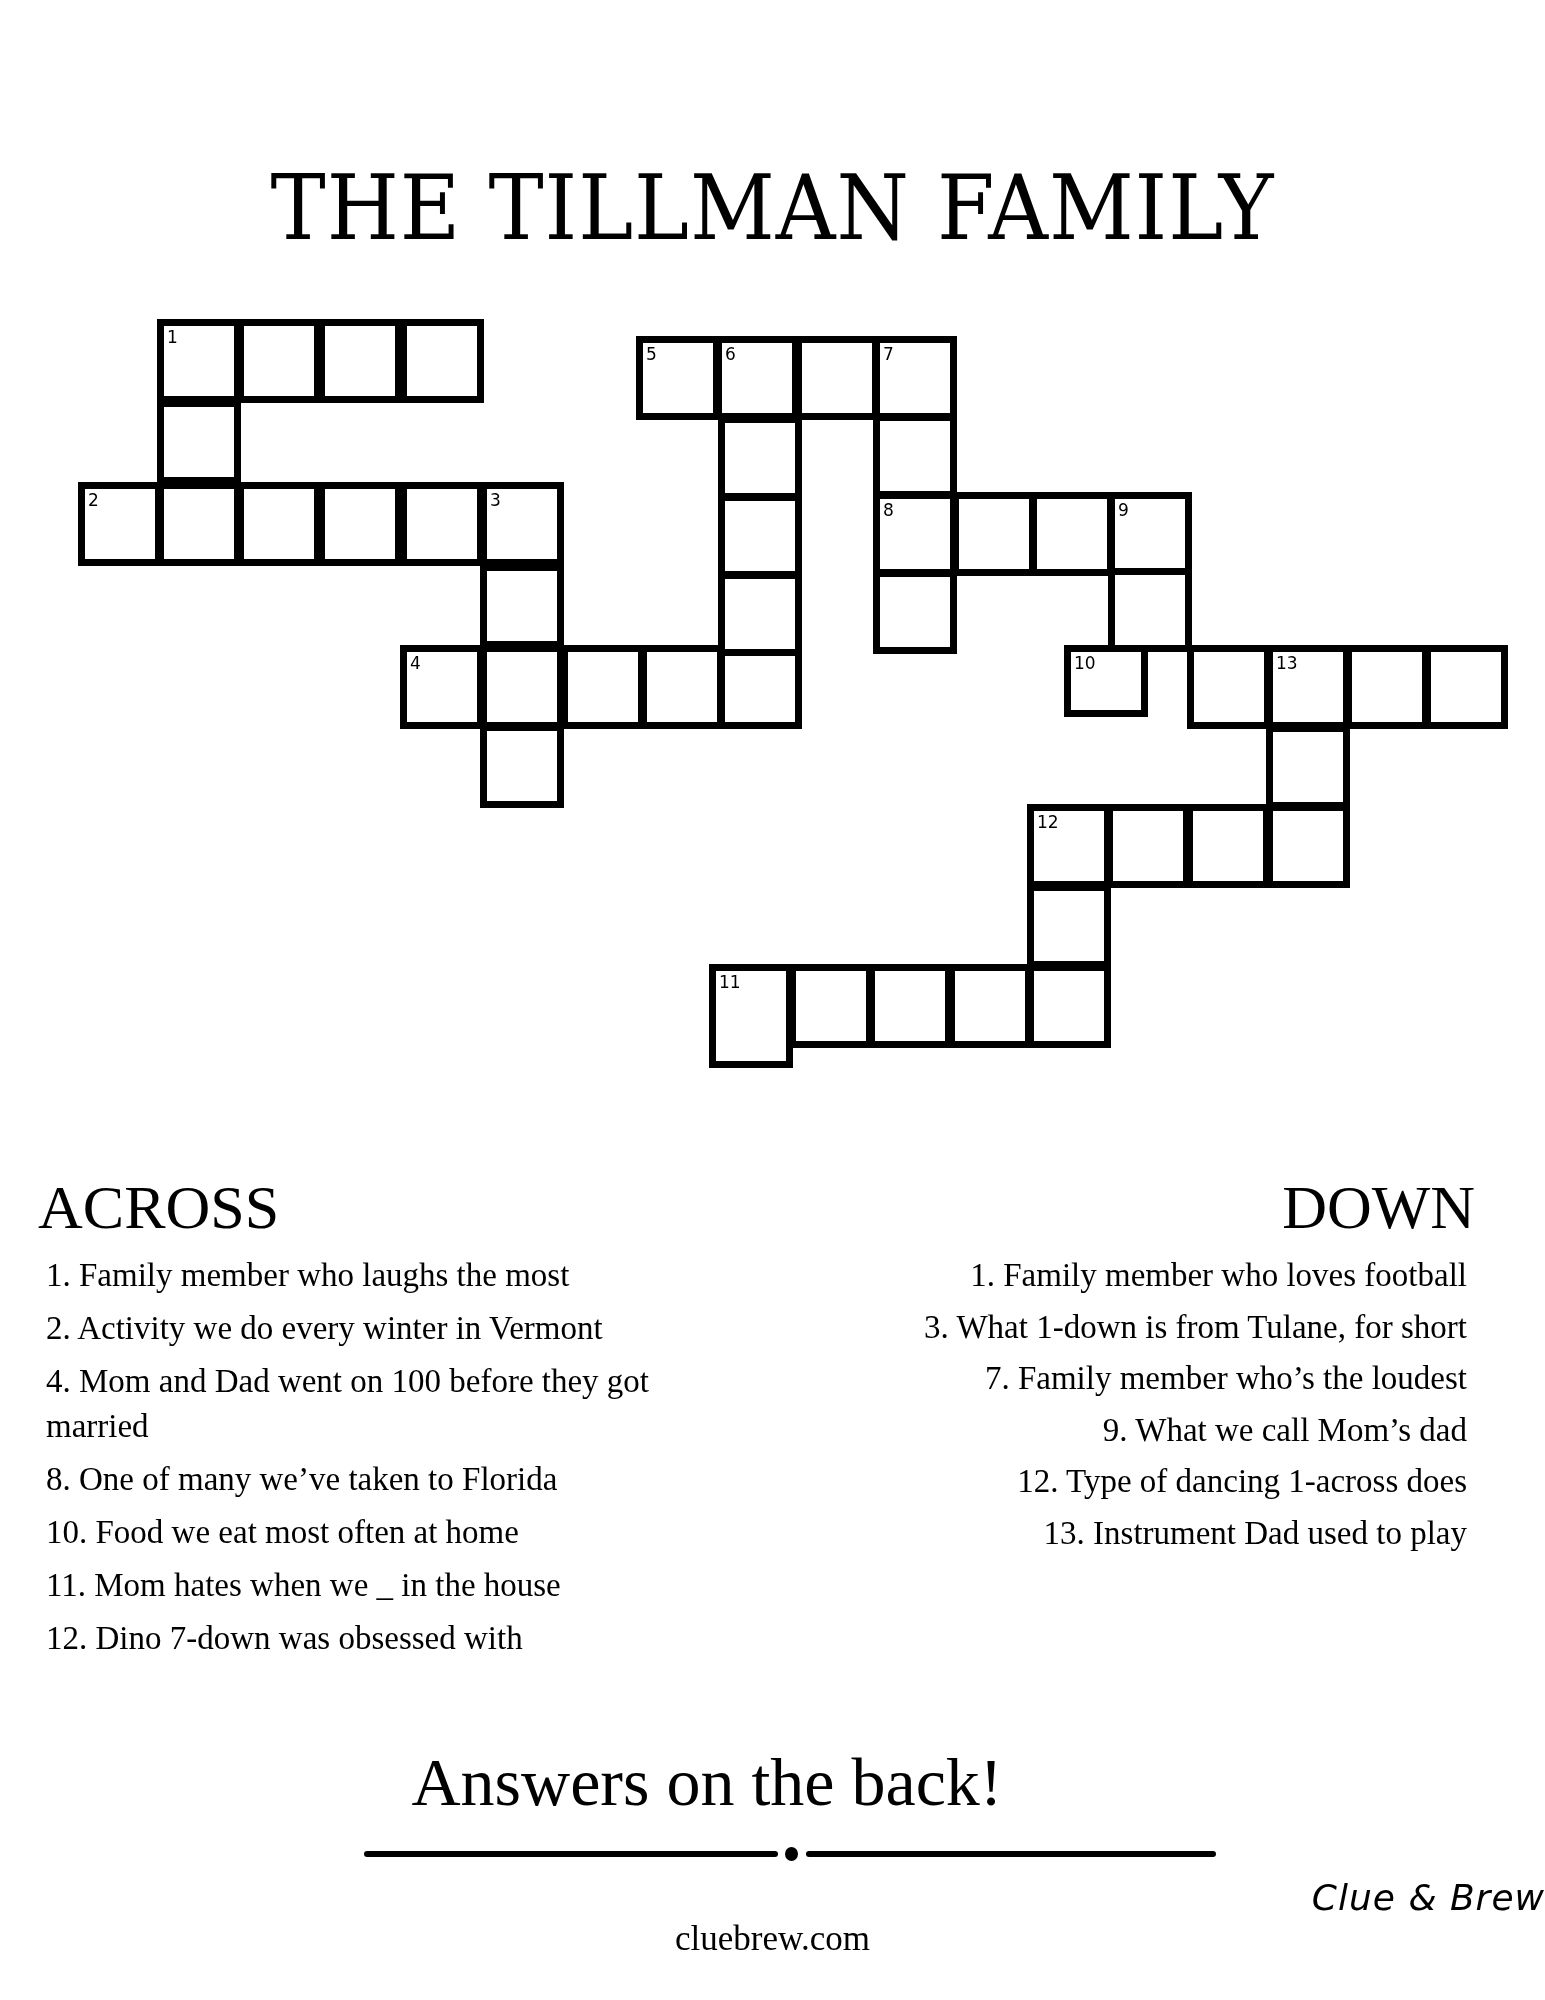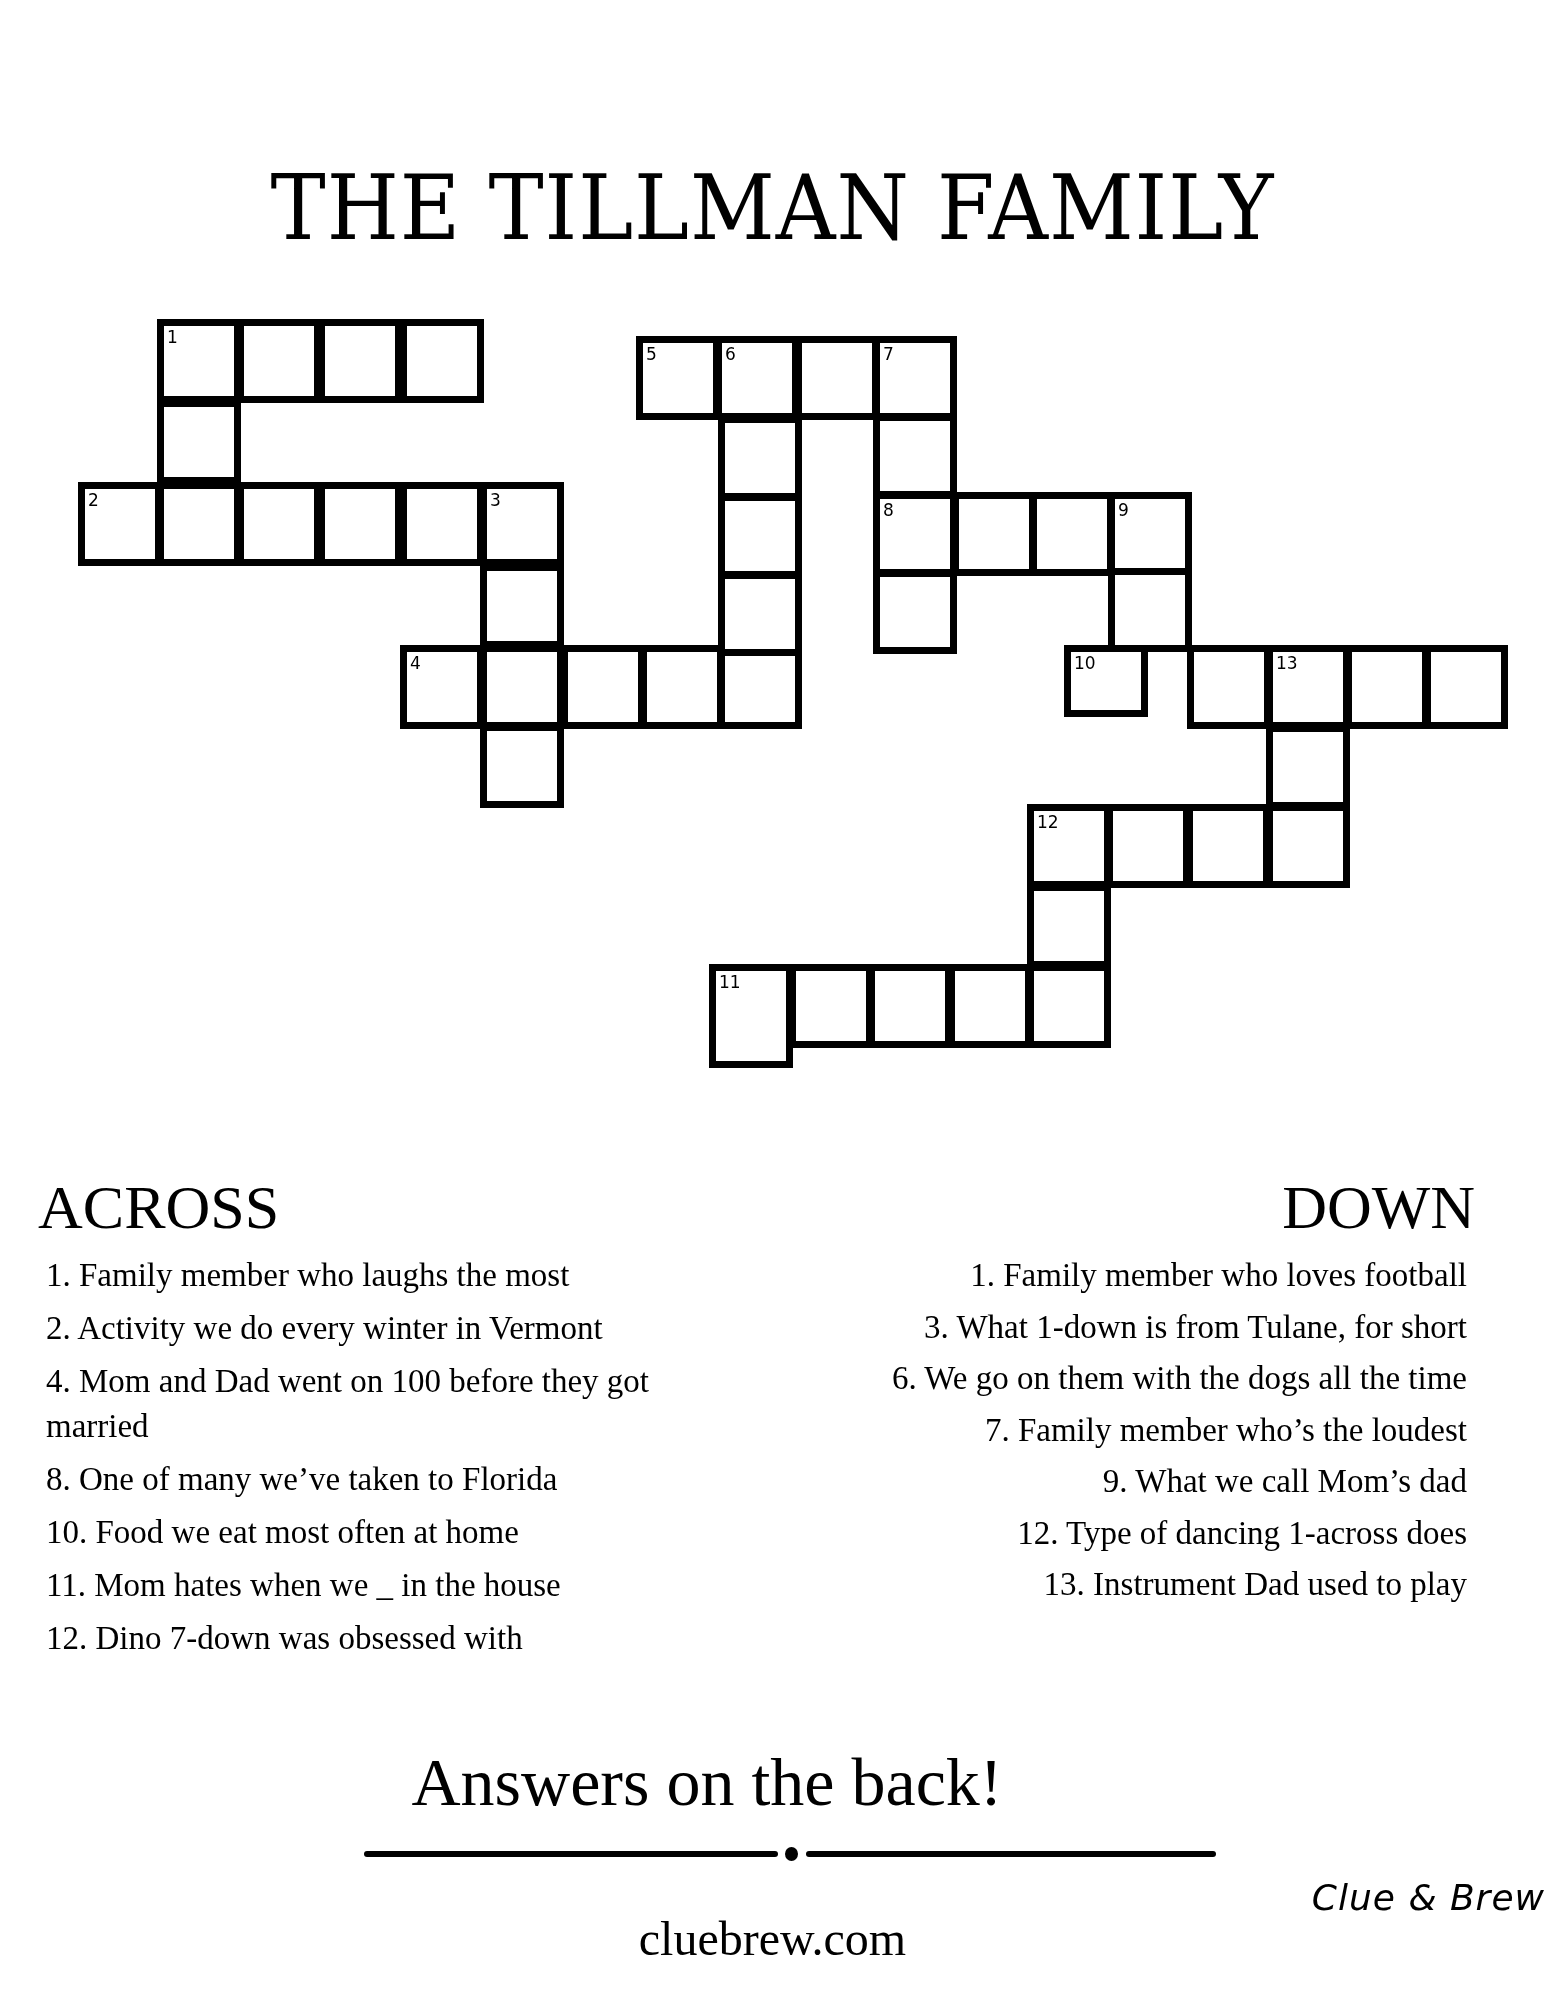--- a/index.html
+++ b/index.html
@@ -123,21 +123,21 @@
       line-height: 44px;
       letter-spacing: 1px;
     }
     .brand-url {
       position: absolute;
       left: 0;
       width: 1545px;
       top: 1914px;
       text-align: center;
       font-family: "Liberation Serif", serif;
-      font-size: 48px;
+      font-size: 35px;
       line-height: 50px;
     }
   </style>
 </head>
 <body>
 
 <h1 class="title">THE TILLMAN FAMILY</h1>
 
 <div class="grid" id="grid">
     <div class="cell" style="left: 157px; top: 319px; width: 84px; height: 84px;">
@@ -224,21 +224,20 @@
   <li class="clue">8. One of many we’ve taken to Florida</li>
   <li class="clue">10. Food we eat most often at home</li>
   <li class="clue">11. Mom hates when we _ in the house</li>
   <li class="clue">12. Dino 7-down was obsessed with</li>
 </ul>
 
 <div class="section-head head-down">DOWN</div>
 <ul class="clues clues-down">
   <li class="clue">1. Family member who loves football</li>
   <li class="clue">3. What 1-down is from Tulane, for short</li>
-  <li class="clue">6. We go on them with the dogs all the time</li>
   <li class="clue">7. Family member who’s the loudest</li>
   <li class="clue">9. What we call Mom’s dad</li>
   <li class="clue">12. Type of dancing 1-across does</li>
   <li class="clue">13. Instrument Dad used to play</li>
 </ul>
 
 <div class="answers-note">Answers on the back!</div>
 
 <div class="divider-line divider-left"></div>
 <div class="divider-dot"></div>

